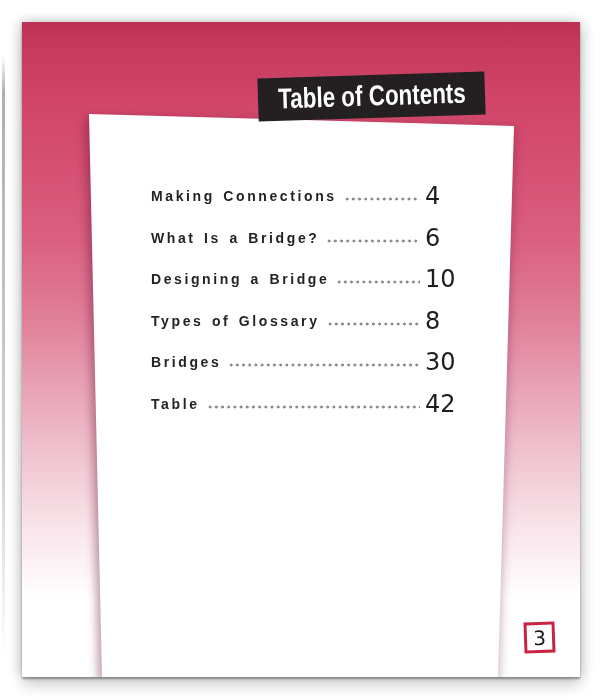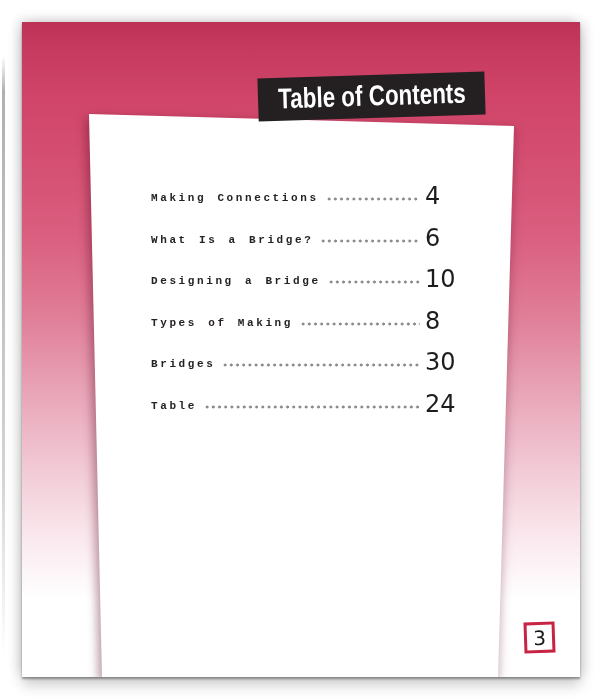--- a/index.html
+++ b/index.html
@@ -97,27 +97,26 @@
     z-index: 3;
   }
   .toc-row {
     display: flex;
     align-items: baseline;
     height: 26px;
     margin-bottom: 15.5px;
   }
   .toc-title {
     font-weight: bold;
-    font-size: 11px;
+    font-size: 14px;
     line-height: 26px;
     letter-spacing: 2.6px;
     word-spacing: 2px;
     color: #262223;
     white-space: nowrap;
-    font-family: Liberation Mono, monospace;
   }
   .leader {
     flex: 1 1 auto;
     height: 4px;
     margin: 0 5px 0 8px;
     background-image: radial-gradient(circle at 2px 2px, #8d8a8a 1.35px, rgba(0,0,0,0) 1.7px);
     background-size: 6.2px 4px;
     background-repeat: repeat-x;
     background-position: left bottom;
   }
@@ -178,36 +177,36 @@
     <span class="toc-page">6</span>
   </div>
 
   <div class="toc-row">
     <span class="toc-title">Designing a Bridge</span>
     <span class="leader"></span>
     <span class="toc-page">10</span>
   </div>
 
   <div class="toc-row">
-    <span class="toc-title">Types of Making</span>
+    <span class="toc-title">Types of Glossary</span>
     <span class="leader"></span>
     <span class="toc-page">8</span>
   </div>
 
 
   <div class="toc-row">
     <span class="toc-title">Bridges</span>
     <span class="leader"></span>
     <span class="toc-page">30</span>
   </div>
 
   <div class="toc-row">
     <span class="toc-title">Table</span>
     <span class="leader"></span>
-    <span class="toc-page">24</span>
+    <span class="toc-page">42</span>
   </div>
 </div>
 
   <div class="page-num-box">
     <span class="page-num">3</span>
   </div>
 
 </div>
 
 </body></html>

